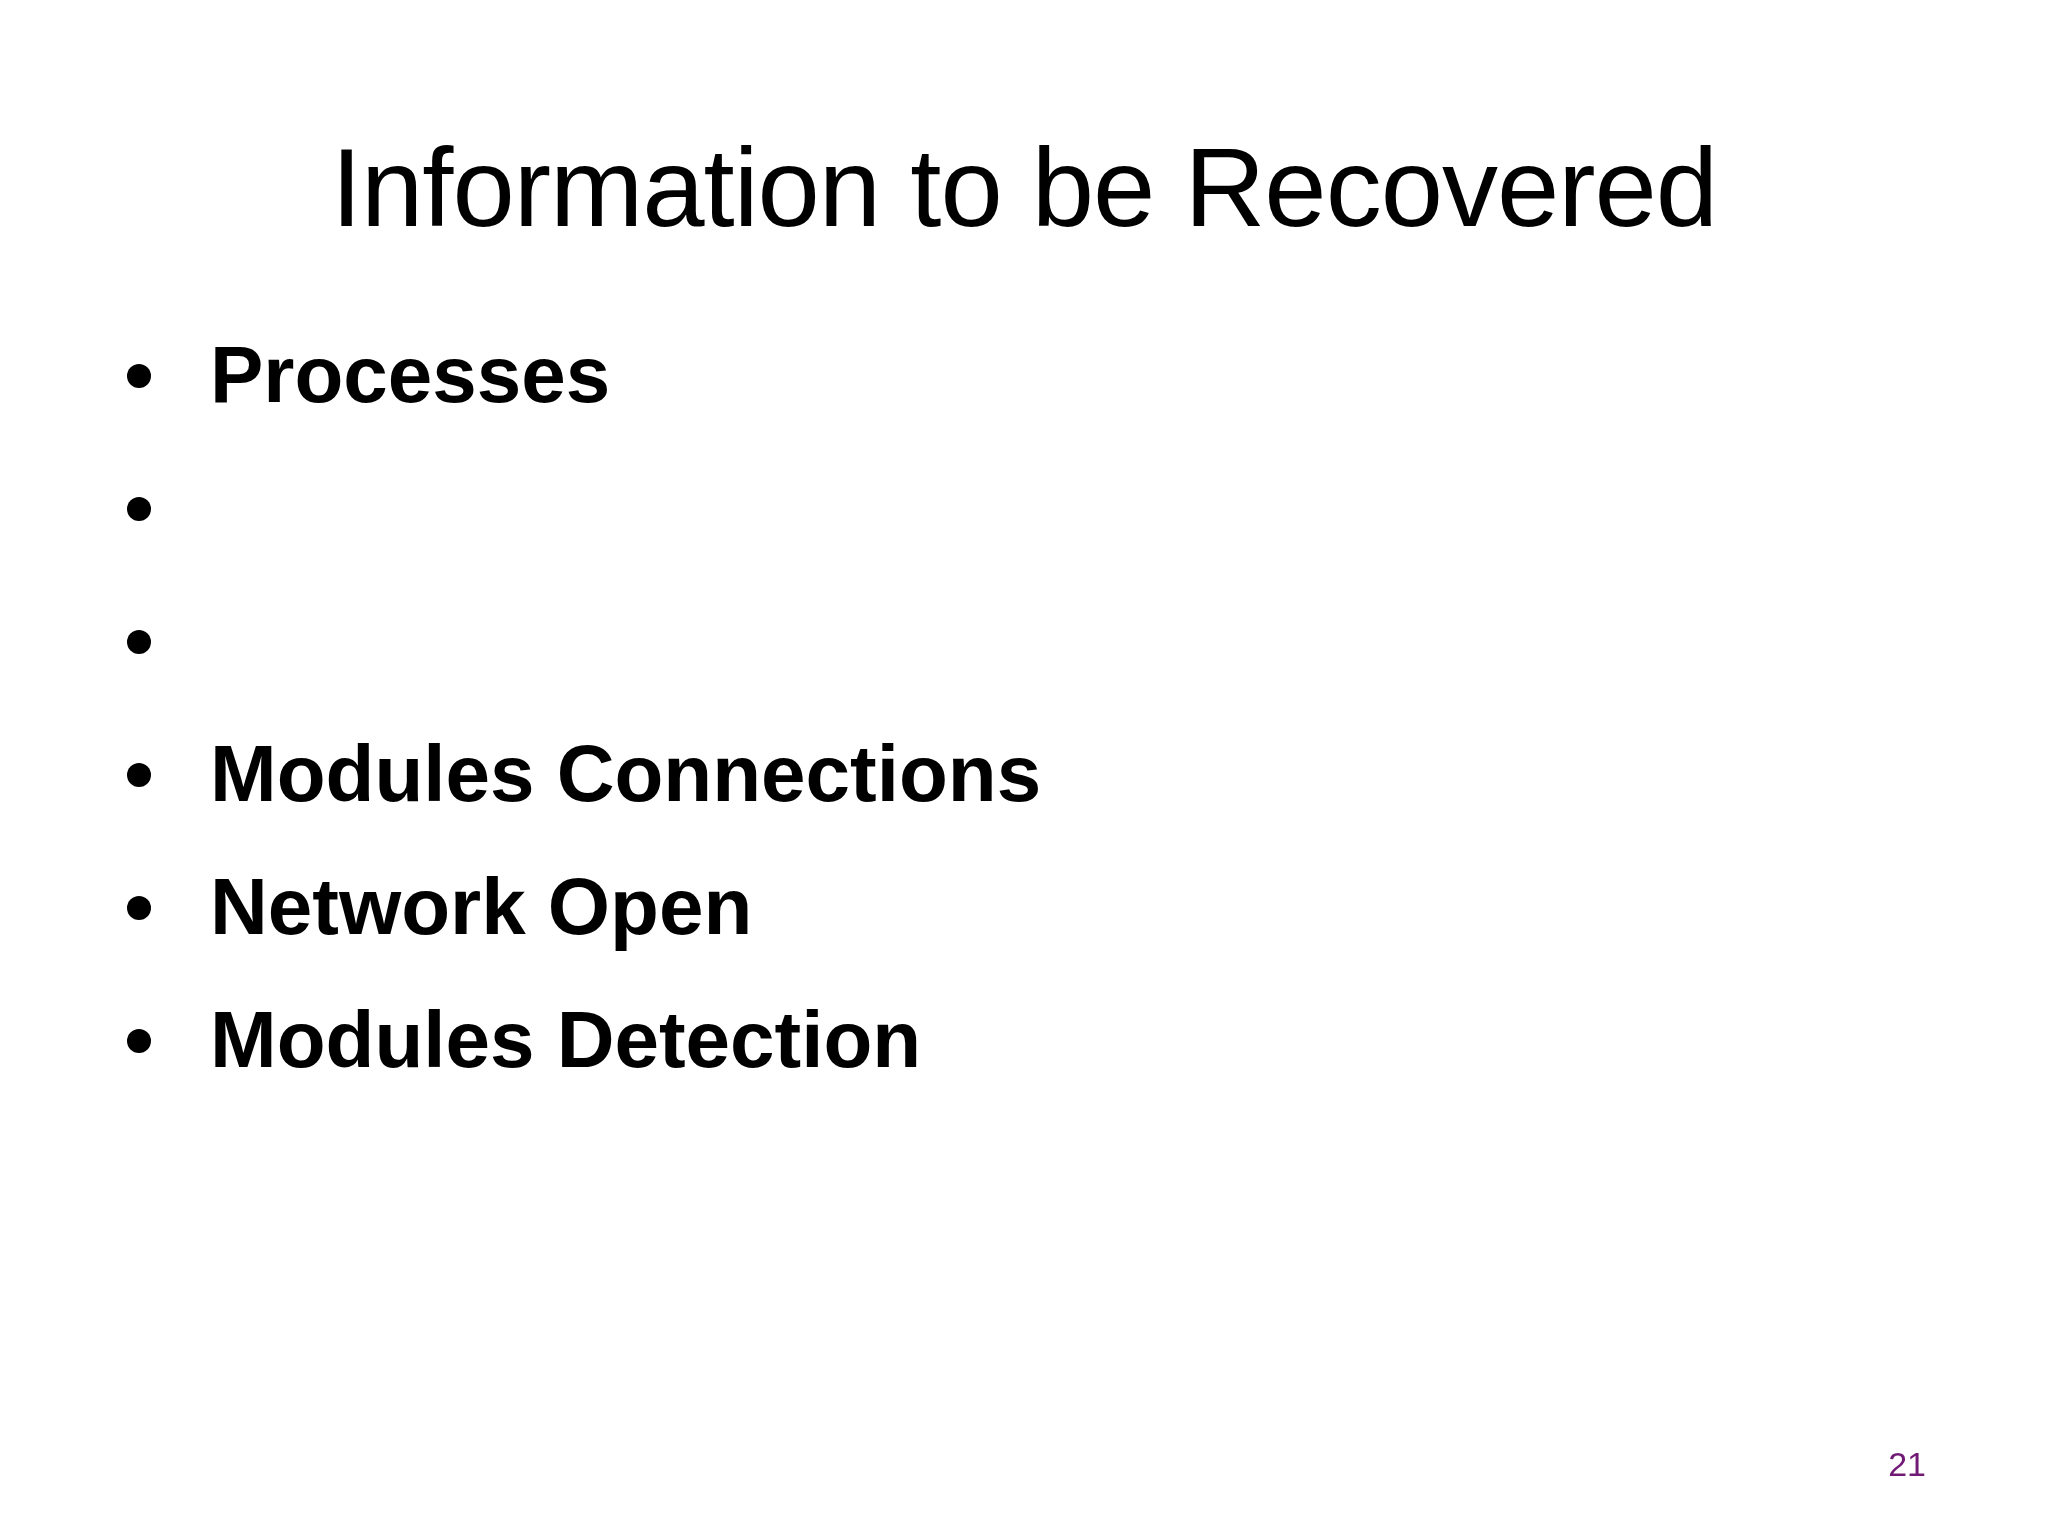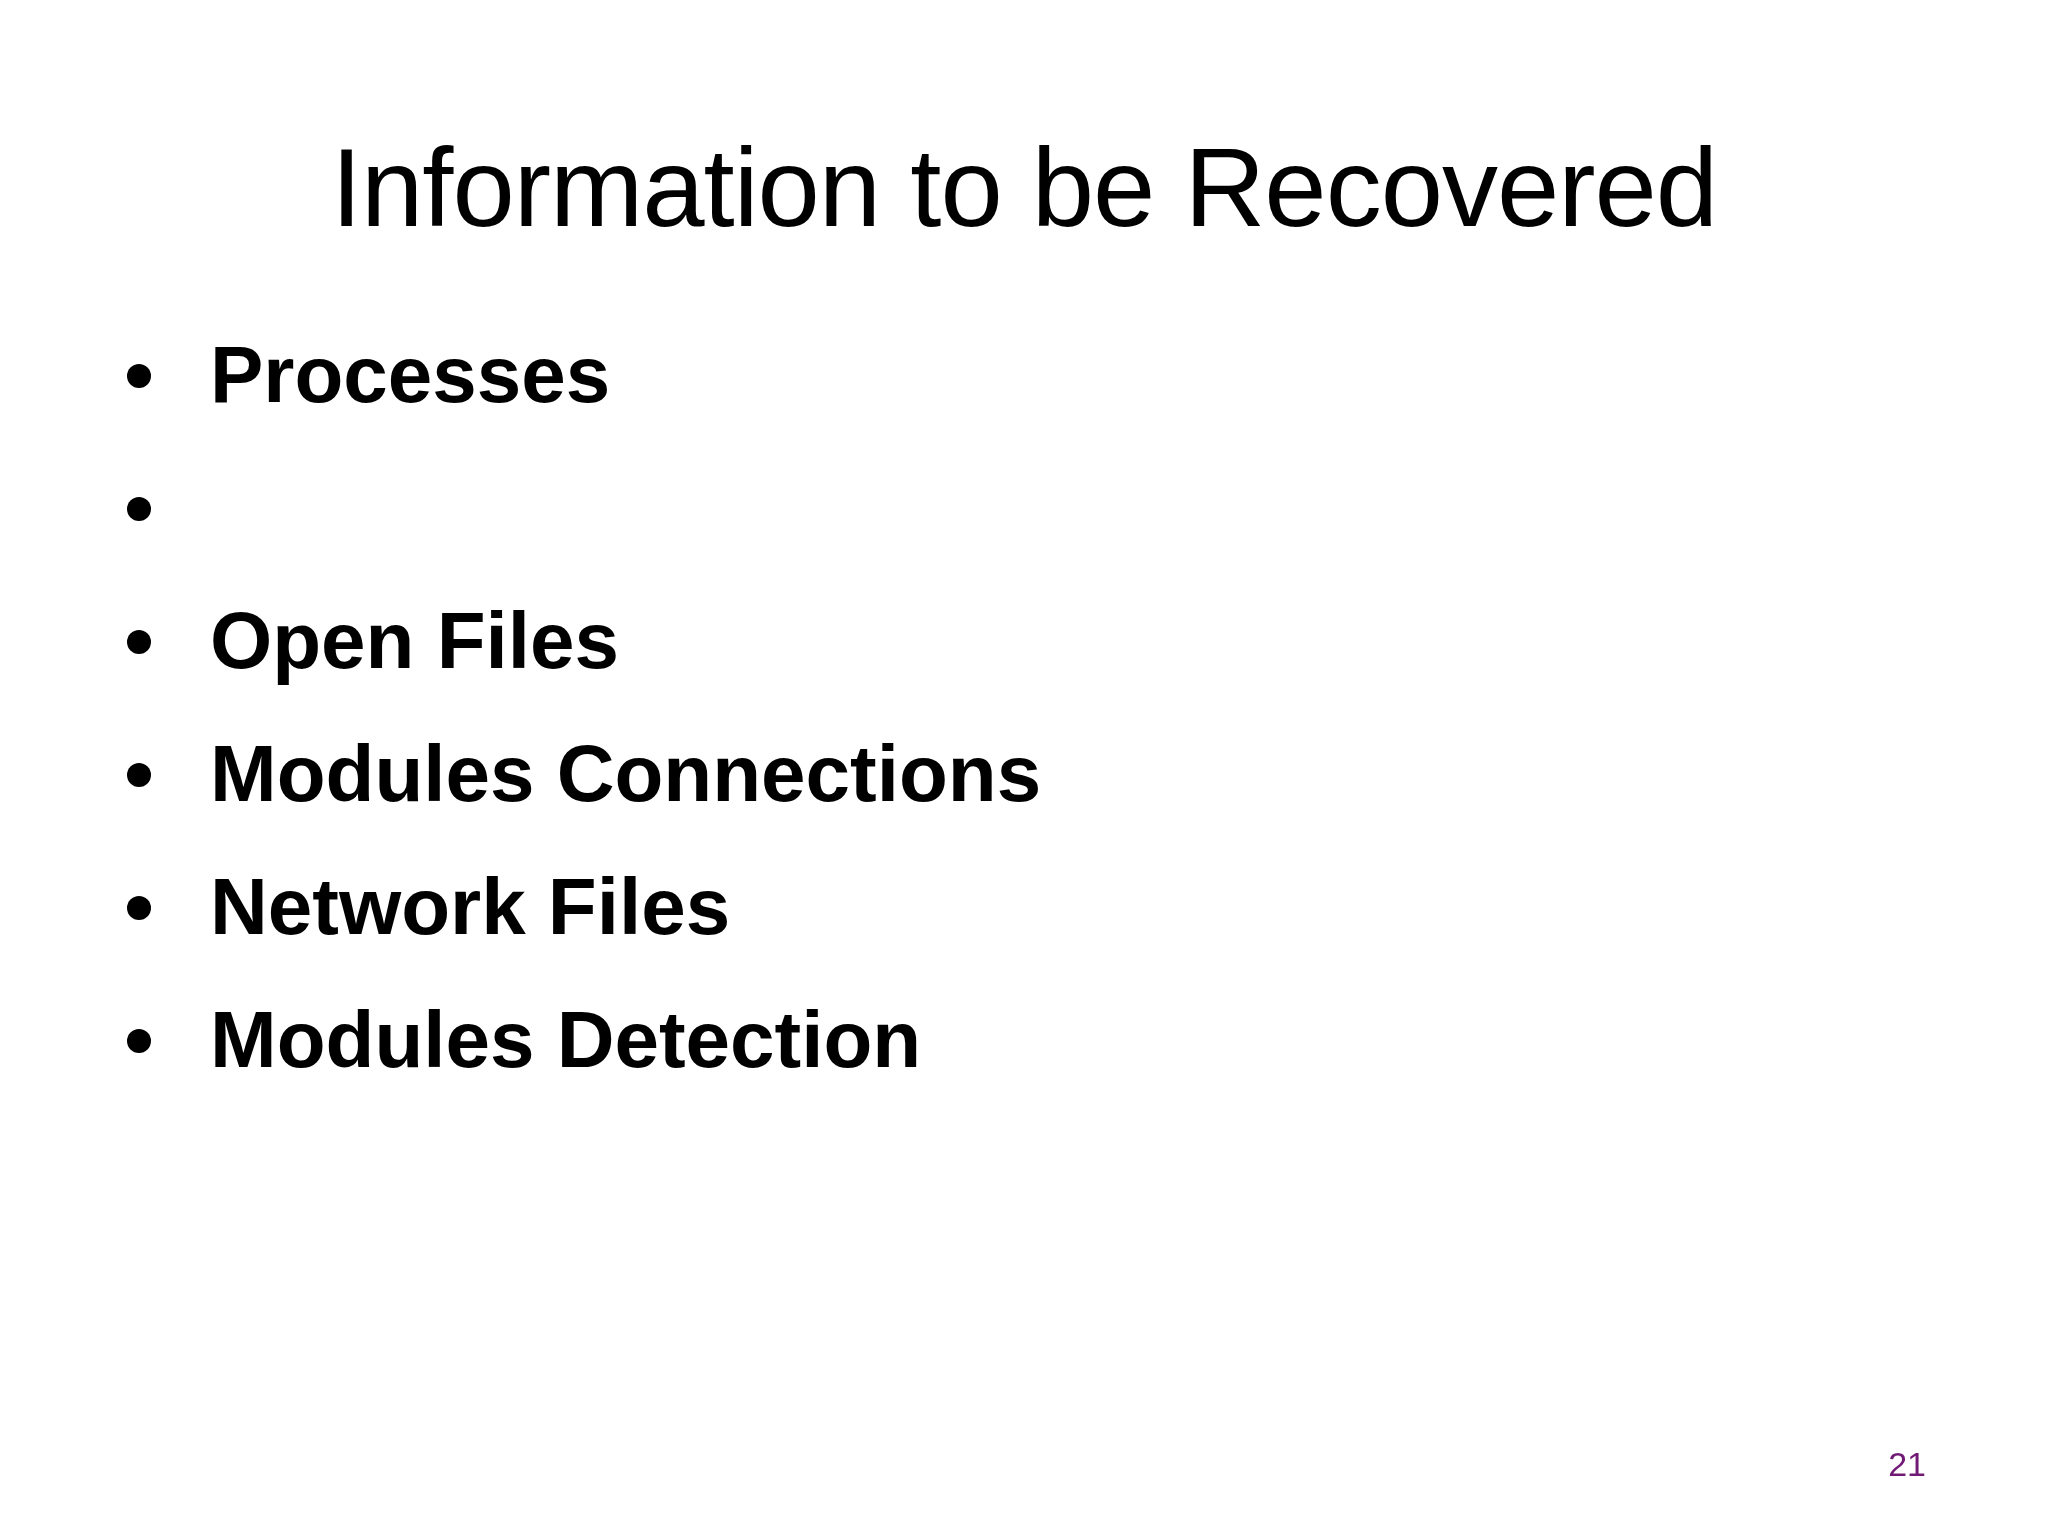--- a/index.html
+++ b/index.html
@@ -75,29 +75,28 @@
   <ul class="bullets">
     <li>
       <span class="dot"></span>
       <span>Processes</span>
     </li>
     <li>
       <span class="dot"></span>
     </li>
     <li>
       <span class="dot"></span>
-      <span>Open Files</span>
     </li>
     <li>
       <span class="dot"></span>
       <span>Modules Connections</span>
     </li>
     <li>
       <span class="dot"></span>
-      <span>Network Files</span>
+      <span>Network Open</span>
     </li>
     <li>
       <span class="dot"></span>
       <span>Modules Detection</span>
     </li>
   </ul>
 
   <div class="pagenum">21</div>
 
 </div>

